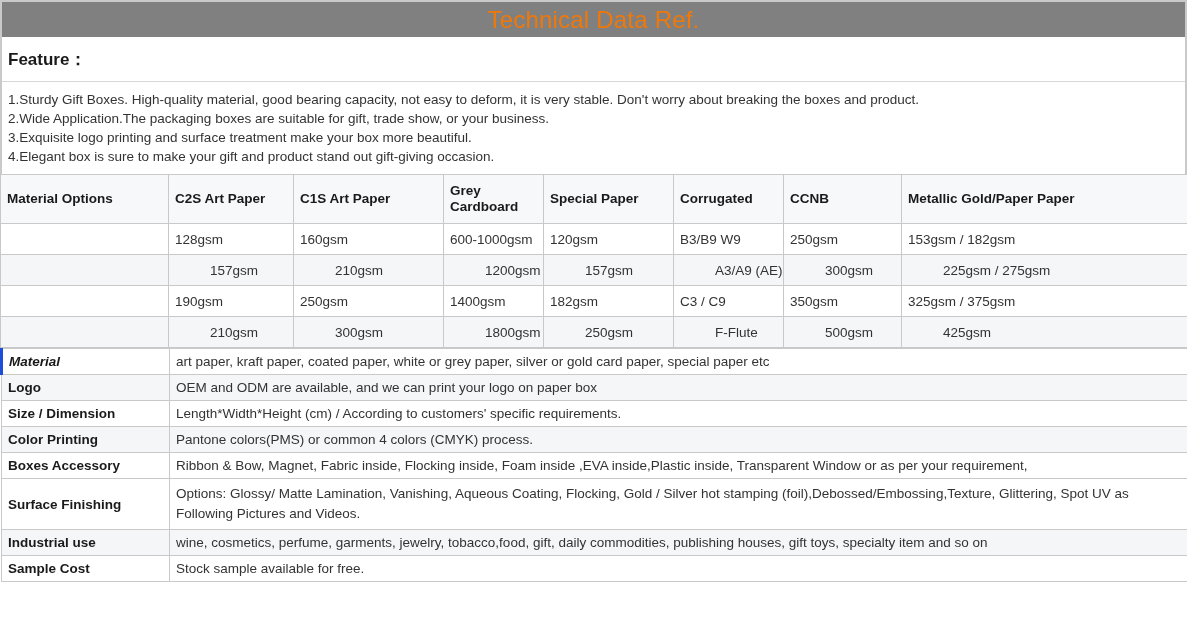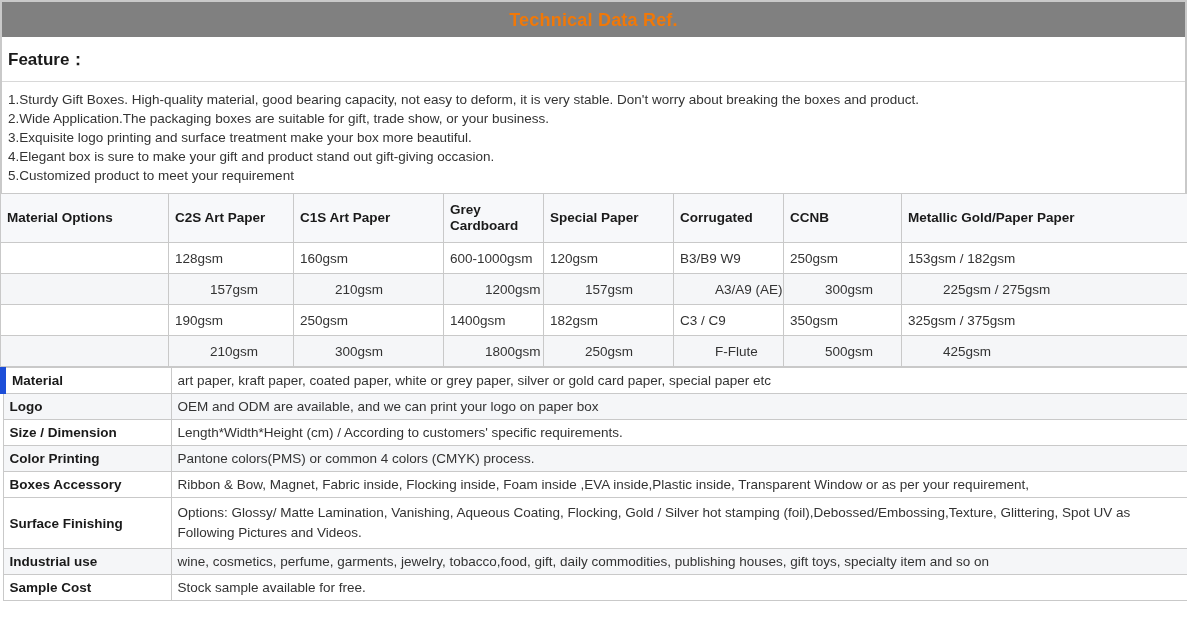--- a/index.html
+++ b/index.html
@@ -30,22 +30,22 @@
     border-top: 2px solid #c9c9c9;
     border-left: 2px solid #c9c9c9;
     border-right: 2px solid #c9c9c9;
     box-sizing: border-box;
     display: flex;
     align-items: center;
     justify-content: center;
   }
   .title-text {
     color: #f07808;
-    font-size: 18px;
-    font-weight: bold;
+    font-size: 24px;
+    font-weight: normal;
     letter-spacing: .2px;
     line-height: 1;
   }
 
   
   .feature-wrap {
     border-left: 2px solid #c9c9c9;
     border-right: 2px solid #c9c9c9;
     box-sizing: border-box;
     background: #ffffff;
@@ -109,42 +109,42 @@
     font-weight: bold;
     color: #1a1a1a;
     background: #ffffff;
     vertical-align: middle;
   }
   .spec-table tr.alt td { background: #f5f6f8; }
   .spec-table tr.alt td.spec-label { background: #f5f6f8; }
   .spec-table td.spec-value { vertical-align: middle; }
   .spec-table td.wrap { white-space: normal; line-height: 20px; }
   .spec-table tr.accent td.spec-label {
-    border-left: 6px solid #1d4ed8;
+    border-left: 3px solid #1d4ed8;
+    font-style: italic;
   }
 </style>
 </head>
 <body>
 
 <div class="page">
 
   <div class="title-bar">
     <span class="title-text">Technical Data Ref.</span>
   </div>
 
   <div class="feature-wrap">
     <div class="feature-head">
       <span class="feature-head-text">Feature：</span>
     </div>
     <div class="feature-body">
       <div class="feature-line">1.Sturdy Gift Boxes. High-quality material, good bearing capacity, not easy to deform, it is very stable. Don't worry about breaking the boxes and product.</div>
       <div class="feature-line">2.Wide Application.The packaging boxes are suitable for gift, trade show, or your business.</div>
       <div class="feature-line">3.Exquisite logo printing and surface treatment make your box more beautiful.</div>
       <div class="feature-line">4.Elegant box is sure to make your gift and product stand out gift-giving occasion.</div>
-      <div class="feature-line">5.Customized product to meet your requirement</div>
     </div>
   </div>
 
   <table class="mat-table">
     <colgroup>
       <col style="width:168px">
       <col style="width:125px">
       <col style="width:150px">
       <col style="width:100px">
       <col style="width:130px">

